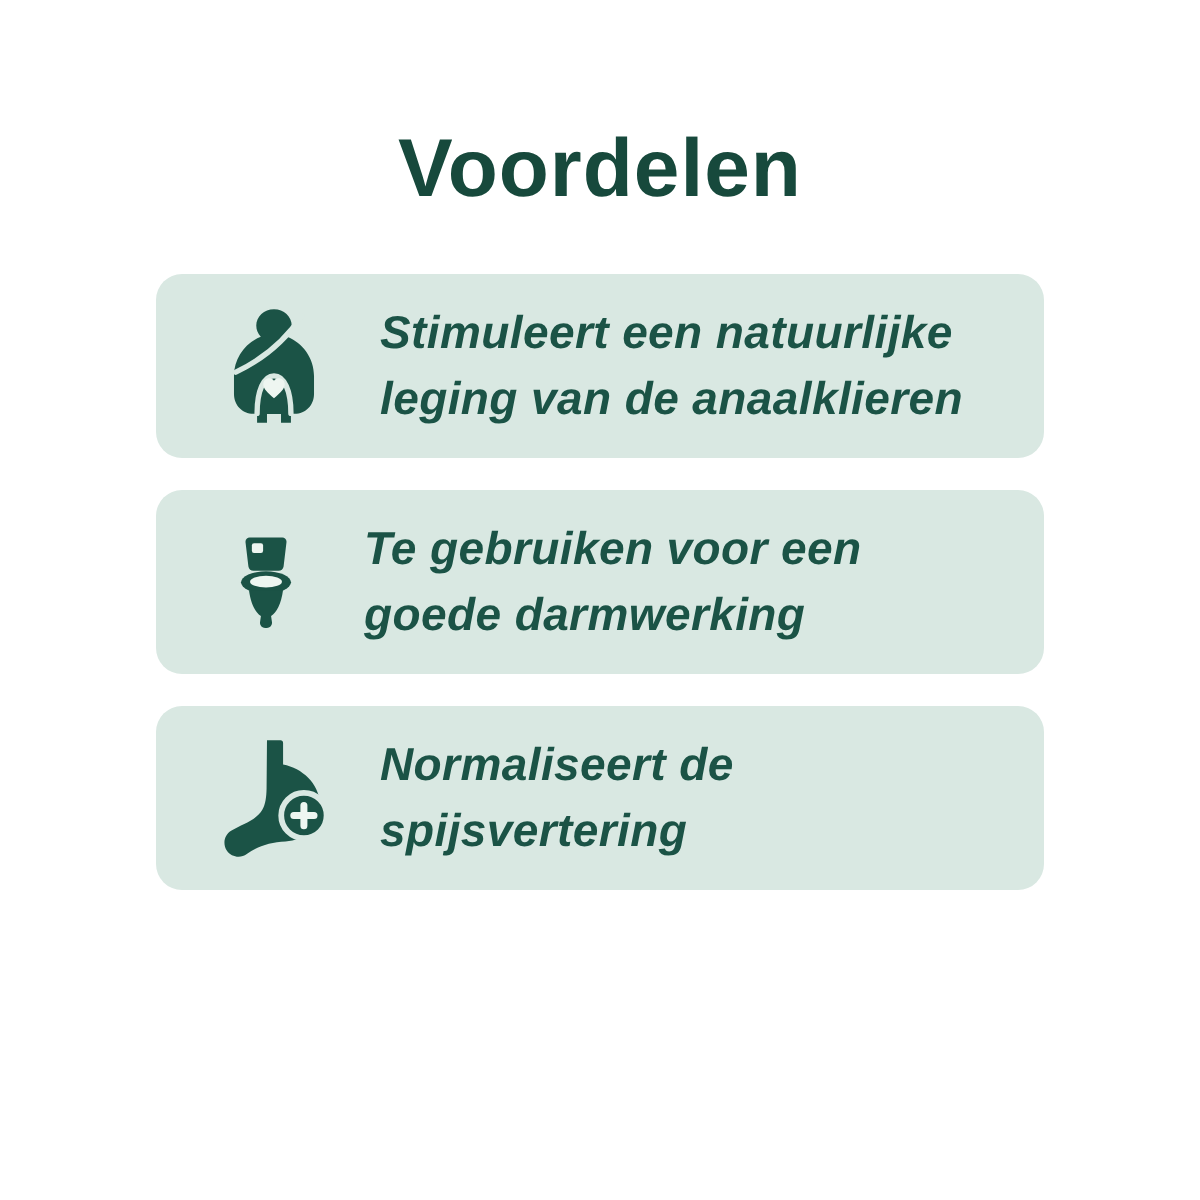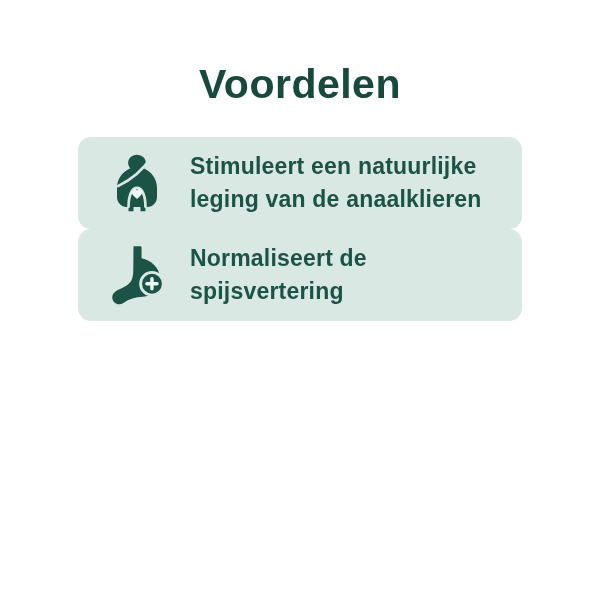--- a/index.html
+++ b/index.html
@@ -35,20 +35,22 @@
     color: var(--title-color);
   }
 
   .cards {
     position: absolute;
     top: 137px;
     left: 78px;
     width: 444px;
     display: flex;
     flex-direction: column;
+    gap: 16px;
+    font-style: italic;
   }
 
   .card {
     background: var(--card-bg);
     border-radius: 13px;
     display: flex;
     align-items: center;
     padding: 13px 18px 13px 26px;
     min-height: 86px;
   }
@@ -96,20 +98,33 @@
           <path class="i-cut" d="M13.5 35 C26 29 37 20.5 45.5 7.5"></path>
           <path class="i-cut" d="M23.8 55 C23.8 44 27 36.8 32 36.8 C37 36.8 40.2 44 40.2 55"></path>
           <path class="i-light" d="M32 47.6 C28.8 44.8 26.8 43 26.8 40.8 C26.8 39.1 28.1 37.9 29.7 37.9 C30.7 37.9 31.6 38.4 32 39.2 C32.4 38.4 33.3 37.9 34.3 37.9 C35.9 37.9 37.2 39.1 37.2 40.8 C37.2 43 35.2 44.8 32 47.6 Z"></path>
         </svg>
       </span>
       <div class="card-text">Stimuleert een natuurlijke
 leging van de anaalklieren</div>
     </div>
 
 
+    <div class="card">
+      <span class="icon">
+        <svg width="58" height="58" viewBox="0 0 64 64" aria-hidden="true">
+          <path class="i-fill" d="M23 7.5 C21.6 7.5 20.5 8.7 20.7 10.1 L22.3 23.4 C22.5 24.8 23.7 25.8 25.1 25.8 L38.9 25.8 C40.3 25.8 41.5 24.8 41.7 23.4 L43.3 10.1 C43.5 8.7 42.4 7.5 41 7.5 Z"></path>
+          <rect class="i-light" x="24.2" y="10.6" width="6.2" height="5.4" rx="1.2"></rect>
+          <ellipse class="i-fill" cx="32" cy="32.2" rx="13.8" ry="6.1"></ellipse>
+          <ellipse class="i-light" cx="32" cy="31.8" rx="8.8" ry="3.2"></ellipse>
+          <path class="i-fill" d="M22.6 36.5 C23.6 44 26.2 48.8 29.2 50.8 L28.7 54.2 C28.5 55.9 29.8 57.4 31.5 57.4 L32.5 57.4 C34.2 57.4 35.5 55.9 35.3 54.2 L34.8 50.8 C37.8 48.8 40.4 44 41.4 36.5 Z"></path>
+        </svg>
+      </span>
+      <div class="card-text">Te gebruiken voor een
+goede darmwerking</div>
+    </div>
 
     <div class="card">
       <span class="icon">
         <svg width="66" height="66" viewBox="0 0 64 64" aria-hidden="true">
           <path class="i-fill" d="M28.6 4 L35.2 4 C35.9 4 36.4 4.6 36.4 5.2 L36.4 15.8 C45.8 17.6 53.6 25 54.2 34.2 C54.9 44.6 47.4 52.6 37.6 53.1 C30.4 53.5 24.3 55.2 18.8 59.2 C15.7 61.4 11.2 60.6 9.1 57.4 C7 54.2 7.9 49.9 11.2 47.9 C17 44.4 23.2 43.1 26.4 37.6 C27.9 35 28.3 31.4 28.4 27.5 L28.6 4 Z"></path>
           <circle class="i-ring" cx="46.5" cy="40.5" r="11"></circle>
           <path class="i-plus" d="M41.6 40.5 L51.4 40.5 M46.5 35.6 L46.5 45.4"></path>
         </svg>
       </span>
       <div class="card-text">Normaliseert de

